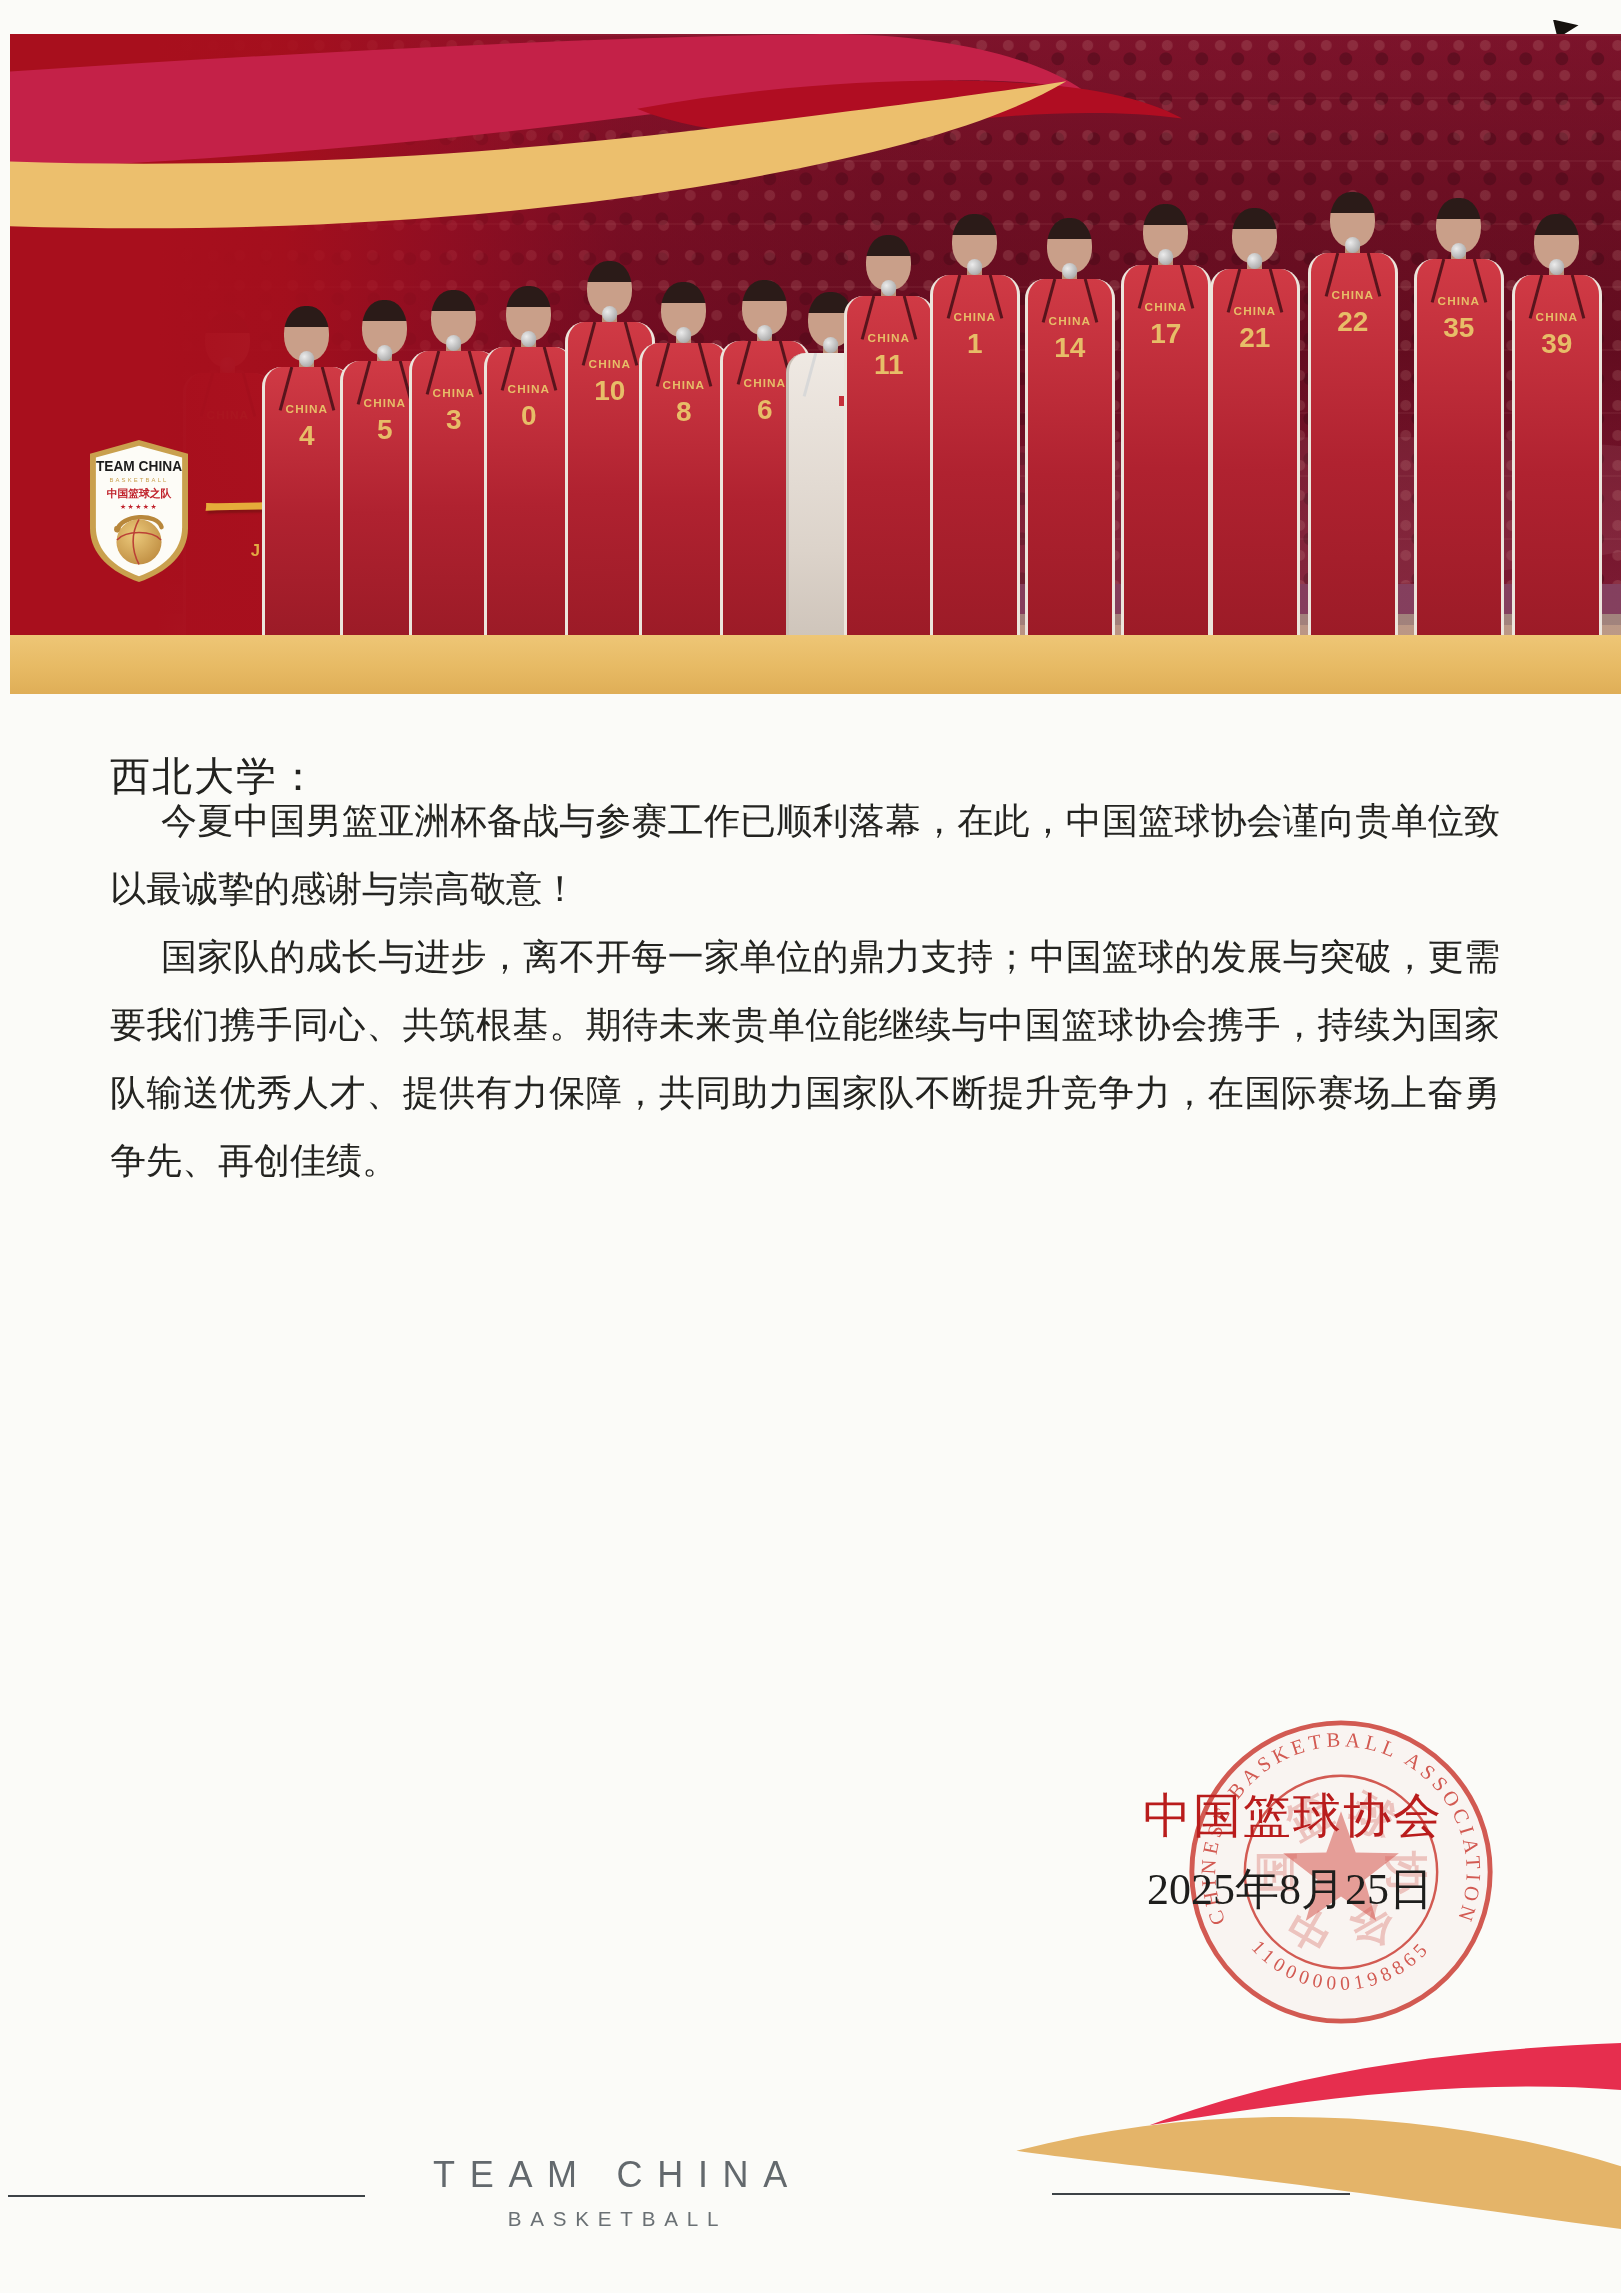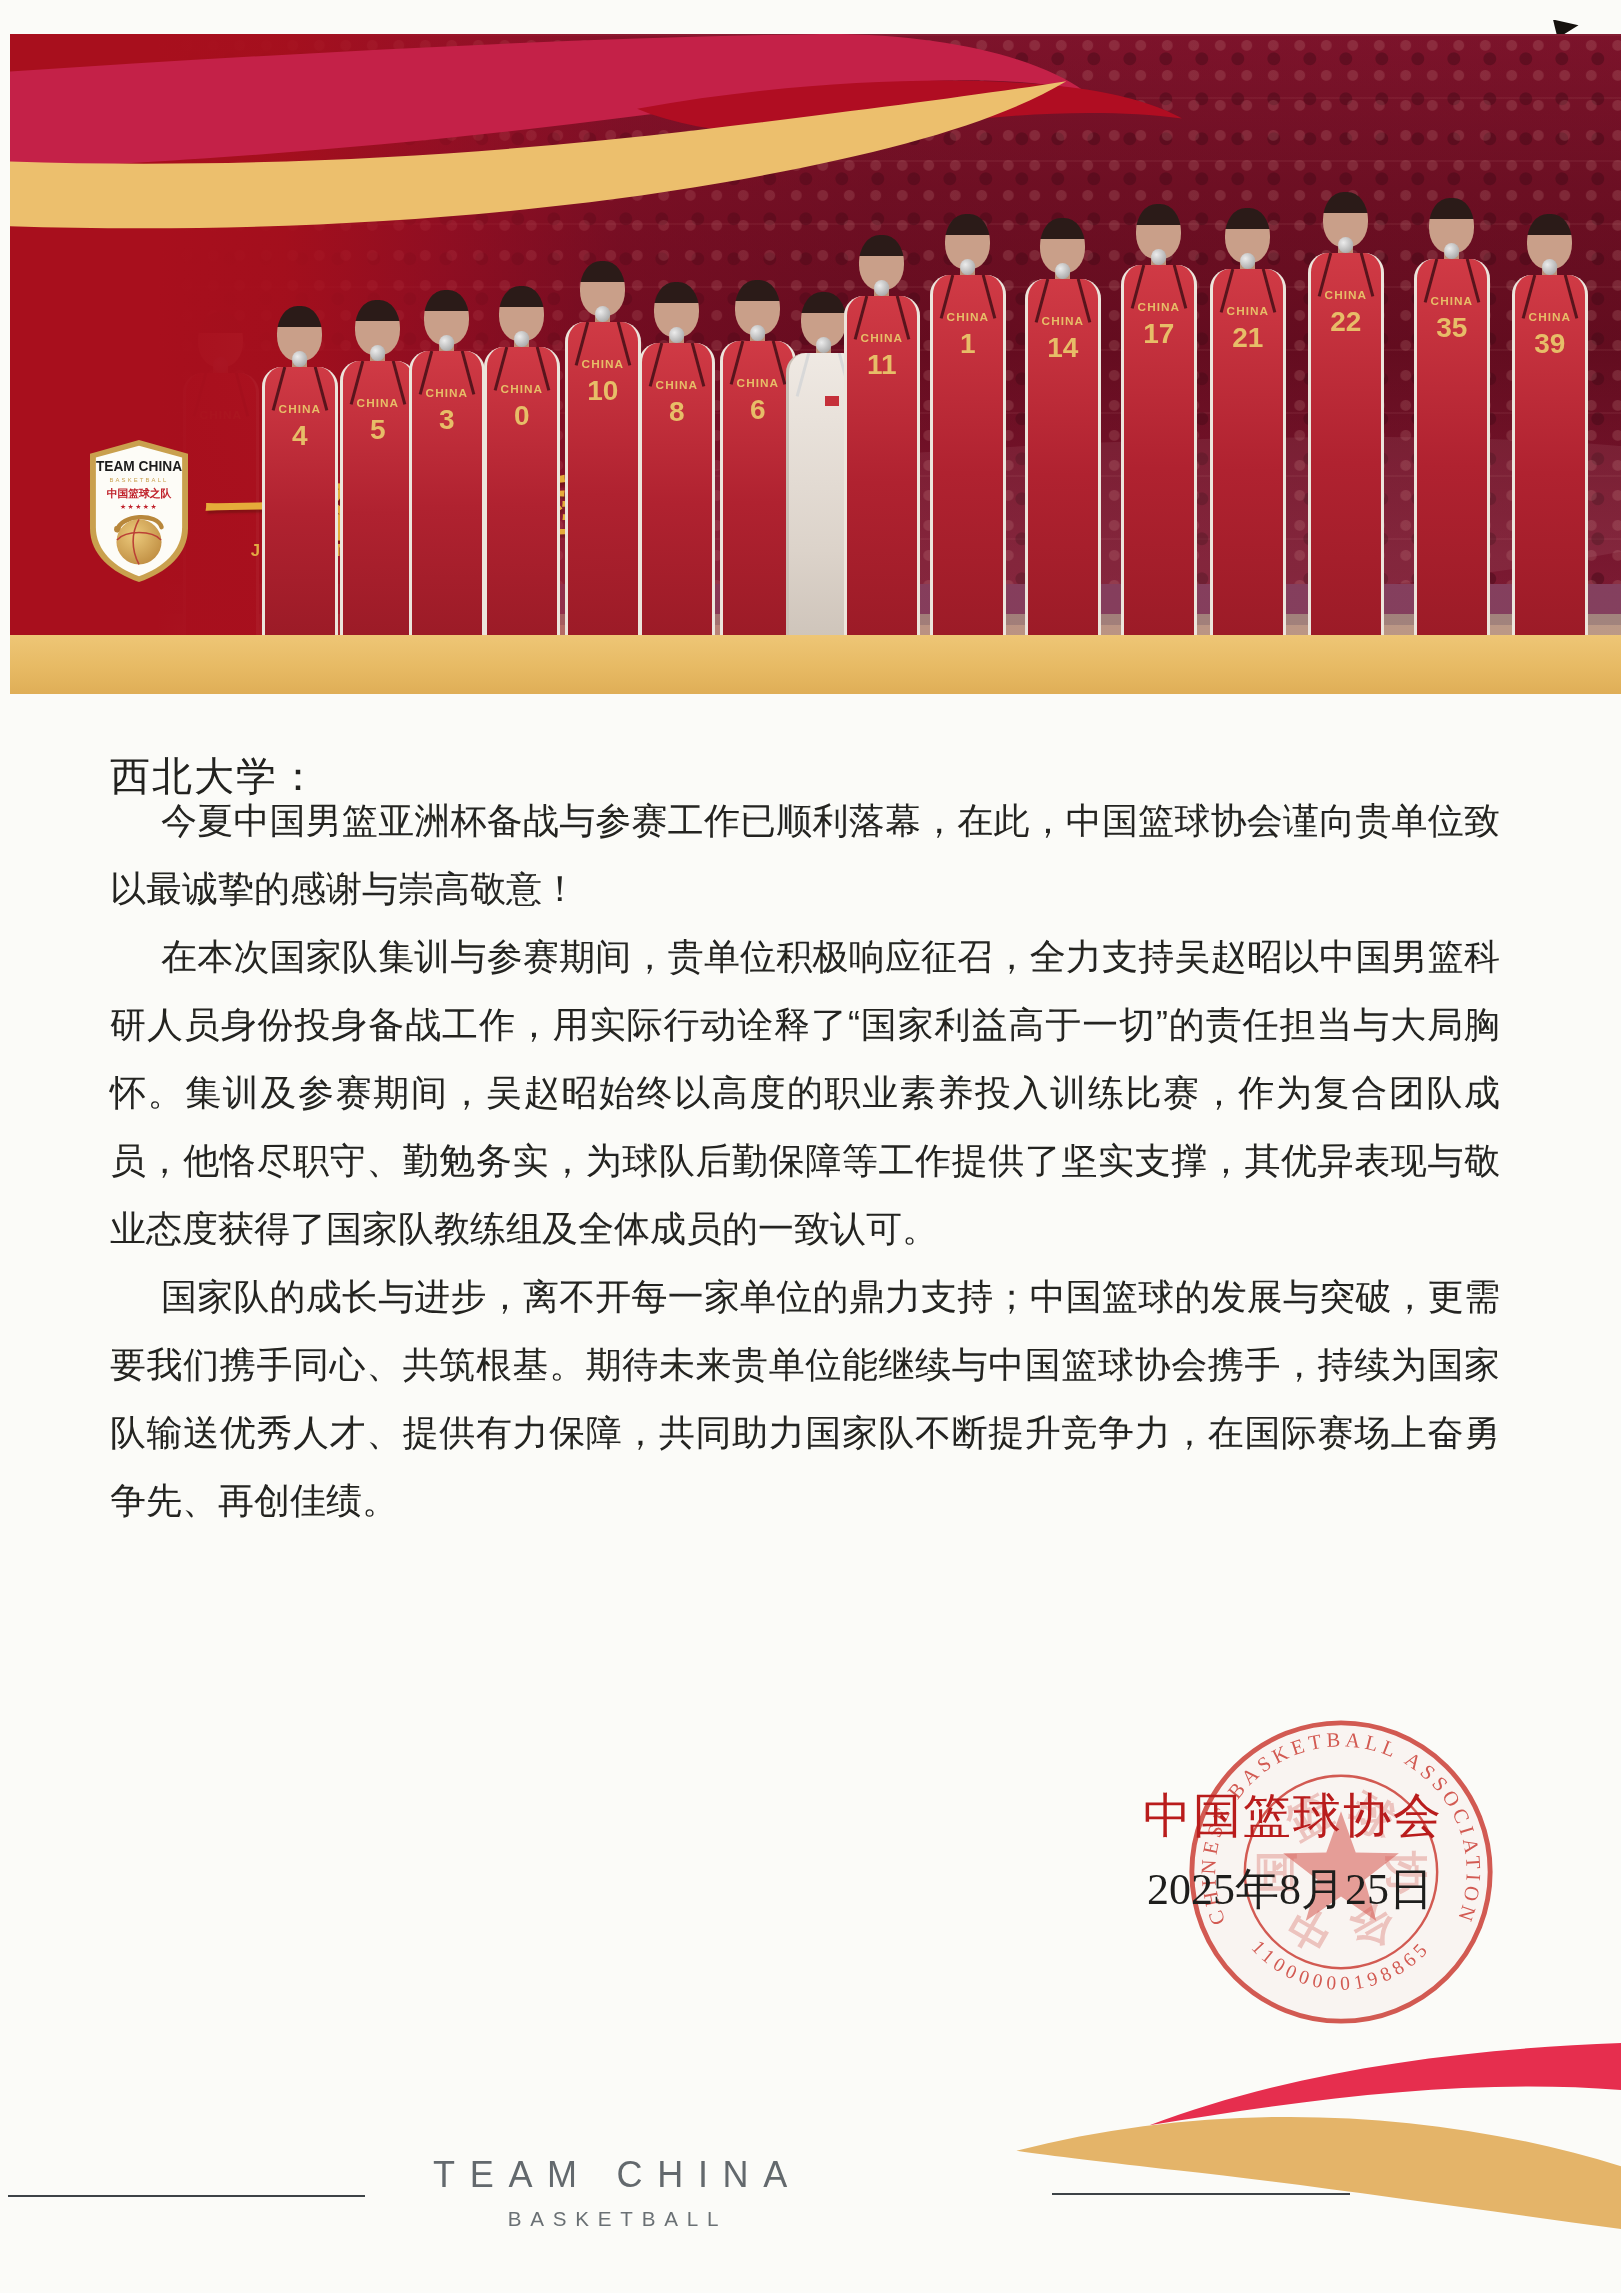--- a/index.html
+++ b/index.html
@@ -20,21 +20,21 @@
       radial-gradient(circle at 30% 62%, rgba(30,6,12,.45) 5.9px, rgba(30,6,12,0) 6.9px),
       repeating-linear-gradient(180deg, rgba(255,222,200,.07) 0 2px, rgba(255,222,200,0) 2px 63px),
       linear-gradient(180deg,#71162a 0%,#5a101f 26%,#4c0c19 52%,#651629 76%,#74243a 100%);
     background-size:26.5px 30px, 36px 40px, 100% 100%, 100% 100%;}
   .sheen{position:absolute;left:118px;top:412px;width:1529px;height:167px;background:rgba(255,235,235,.10);
          border-radius:50%;transform:rotate(-3deg);}
   .floor{position:absolute;left:0;right:0;bottom:0;height:51px;
          background:linear-gradient(180deg,#7d5674 0 58%,#a8b7a0 58% 80%,#cdd6ae 80% 100%);}
 
   .players{position:absolute;left:0;top:0;right:0;bottom:59px;}
-  .player{position:absolute;bottom:0;width:76px;}
+  .player{position:absolute;bottom:0;width:90px;}
   .player .head{position:relative;margin:0 auto;width:45px;height:55px;
     background:linear-gradient(180deg,#2b1b18 0 38%,#c99f89 38%);
     border-radius:46% 46% 42% 42% / 50% 50% 46% 46%;}
   .player .neck{width:14.7px;height:7.8px;margin:-2px auto 0;background:#bd9077;}
   .player .jersey{position:relative;margin-top:0;height:calc(100% - 61px);
     background:linear-gradient(180deg,#d03a45 0,#b02230 55%,#9c1b27 100%);
     border-left:3.9px solid #ece5dc;border-right:3.9px solid #ece5dc;
     border-radius:19.6px 19.6px 0 0;box-sizing:border-box;overflow:hidden;}
   .player .jersey::before,.player .jersey::after{content:"";position:absolute;top:0;left:50%;
     width:2.9px;height:45px;background:#58141c;transform-origin:top center;}
@@ -297,21 +297,20 @@
 
     <div class="slogan-cn">一路向征程</div>
     <div class="slogan-en">JOURNEY ONWARDS</div>
 
     <div class="goldbar"></div>
   </div>
 
   <div class="salutation">西北大学：</div>
   <div class="letter-body">
       <p>今夏中国男篮亚洲杯备战与参赛工作已顺利落幕，在此，中国篮球协会谨向贵单位致以最诚挚的感谢与崇高敬意！</p>
-      <p>在本次国家队集训与参赛期间，贵单位积极响应征召，全力支持吴赵昭以中国男篮科研人员身份投身备战工作，用实际行动诠释了“国家利益高于一切”的责任担当与大局胸怀。集训及参赛期间，吴赵昭始终以高度的职业素养投入训练比赛，作为复合团队成员，他恪尽职守、勤勉务实，为球队后勤保障等工作提供了坚实支撑，其优异表现与敬业态度获得了国家队教练组及全体成员的一致认可。</p>
       <p>国家队的成长与进步，离不开每一家单位的鼎力支持；中国篮球的发展与突破，更需要我们携手同心、共筑根基。期待未来贵单位能继续与中国篮球协会携手，持续为国家队输送优秀人才、提供有力保障，共同助力国家队不断提升竞争力，在国际赛场上奋勇争先、再创佳绩。</p>
     </div>
 
   <div class="sign-name">中国篮球协会</div>
   <div class="sign-date">2025年8月25日</div>
 
   <svg class="stamp" viewBox="0 0 320 320">
     <defs>
       <path id="arcTop" d="M 39.7,203.8 A 128,128 0 1 1 280.3,203.8" fill="none"></path>
       <path id="arcBottom" d="M 51.2,210.7 A 120,120 0 0 0 268.8,210.7" fill="none"></path>

